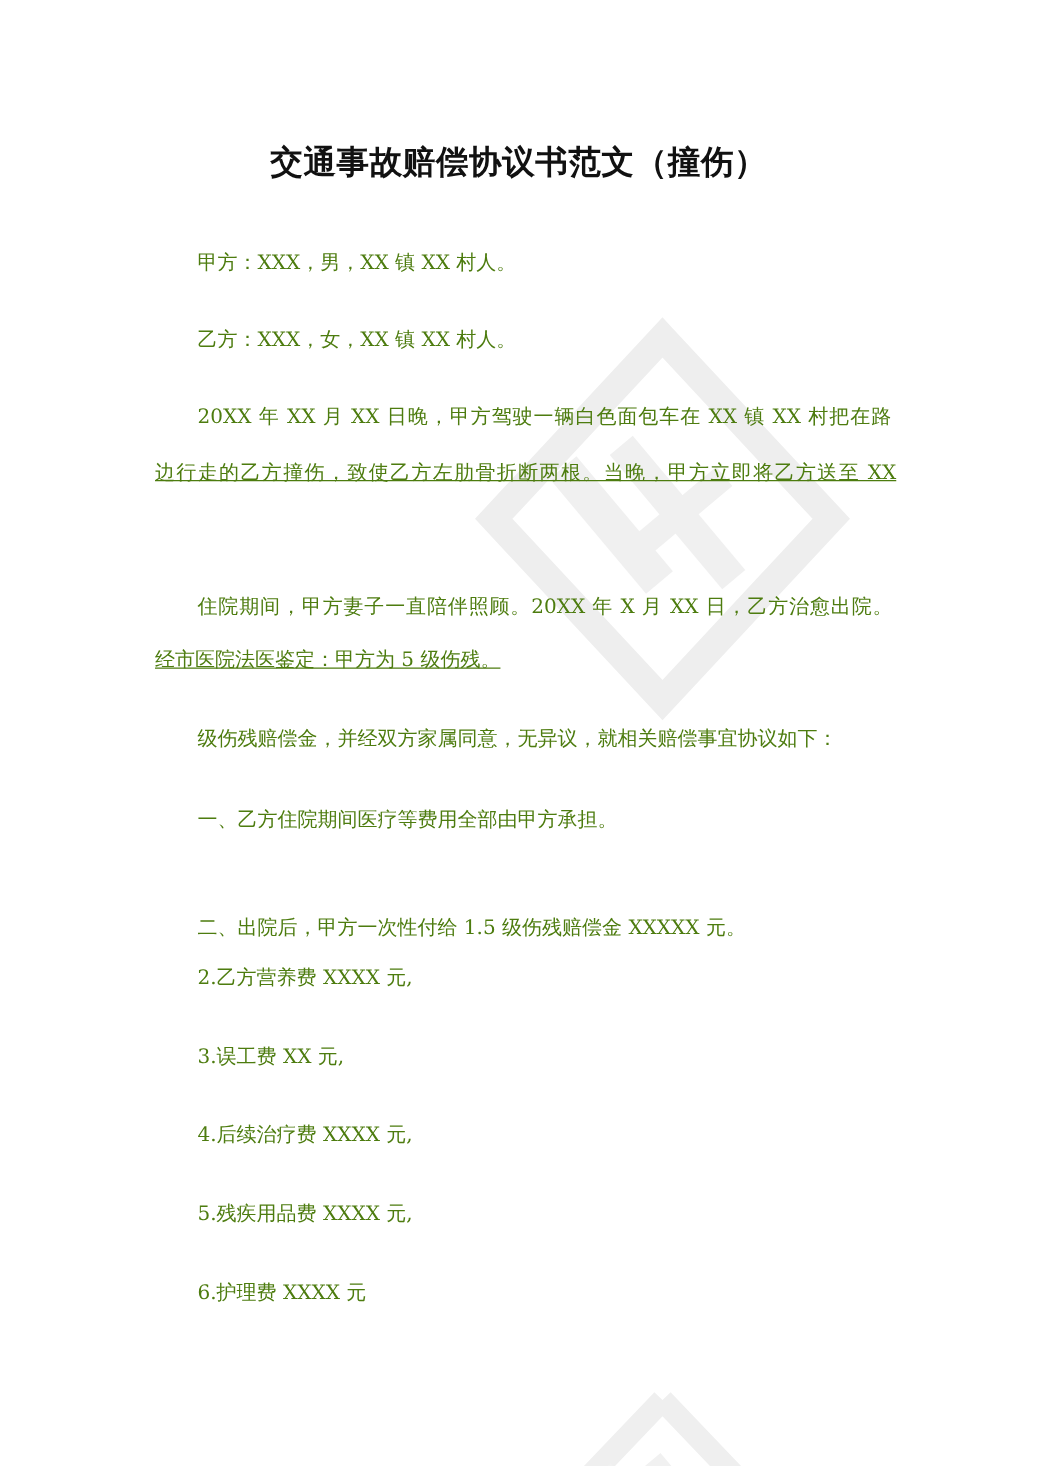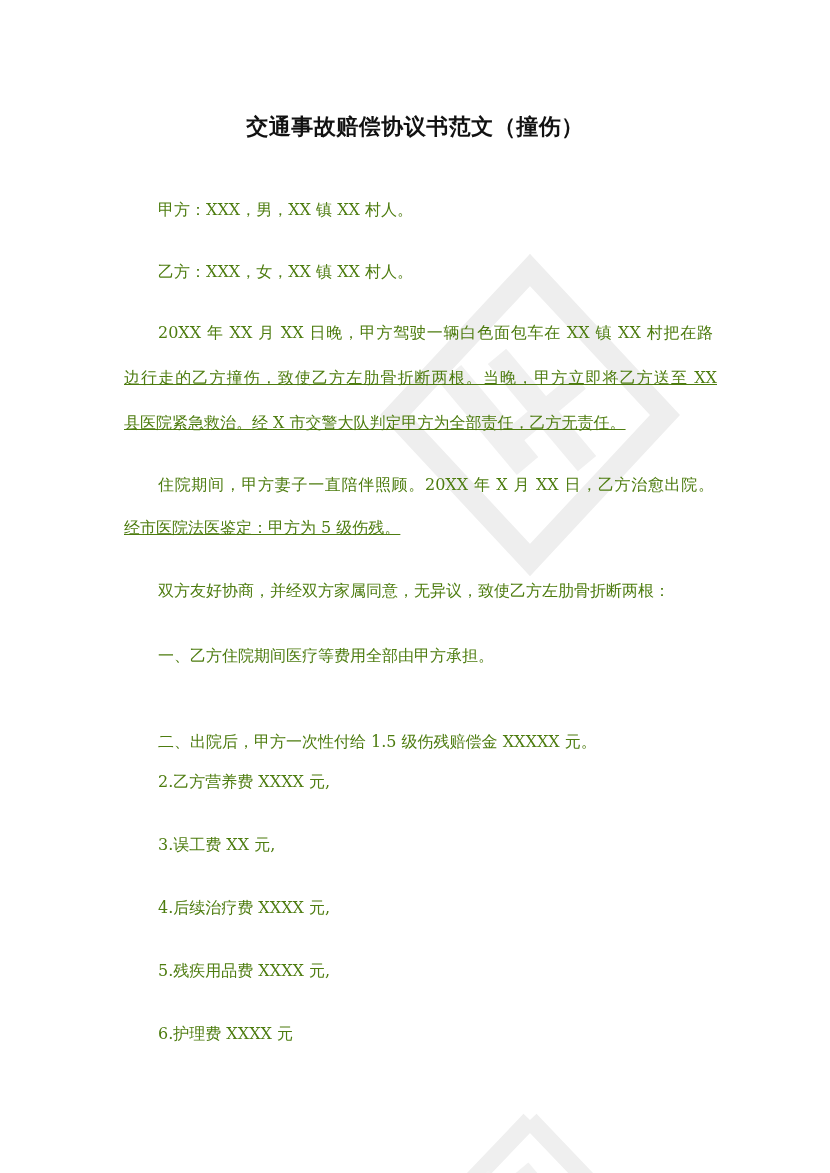--- a/index.html
+++ b/index.html
@@ -30,21 +30,21 @@
     .wm-1 { left: 380px; top: 250px; width: 300px; height: 330px; }
     .wm-2 { left: 420px; top: 1110px; width: 220px; height: 120px; }
     .title {
       position: absolute;
       left: 0;
       width: 830px;
       top: 112px;
       text-align: center;
       font-family: "DejaVu Sans", "Liberation Sans", sans-serif;
       font-weight: bold;
-      font-size: 22px;
+      font-size: 26px;
       letter-spacing: 0.5px;
       color: #111111;
       z-index: 1;
     }
     .line {
       position: absolute;
       font-size: 16px;
       white-space: nowrap;
       color: #4d7c0f;
       z-index: 1;
@@ -84,26 +84,25 @@
     </g>
   </svg>
 
   <div class="title">交通事故赔偿协议书范文（撞伤）</div>
 
   <div class="line indent" style="top:200px;">甲方：XXX，男，XX 镇 XX 村人。</div>
   <div class="line indent" style="top:262px;">乙方：XXX，女，XX 镇 XX 村人。</div>
 
   <div class="line indent" style="top:323px; width:555px; text-align:justify; text-align-last:justify;">20XX 年 XX 月 XX 日晚，甲方驾驶一辆白色面包车在 XX 镇 XX 村把在路</div>
   <div class="line flush justified" style="top:368px;">边行走的乙方撞伤，致使乙方左肋骨折断两根。当晚，甲方立即将乙方送至 XX</div>
-  <div class="line flush" style="top:413px;">县医院紧急救治。经 X 市交警大队判定甲方为全部责任，乙方无责任。</div>
 
   <div class="line indent" style="top:475px; width:556px; text-align:justify; text-align-last:justify;">住院期间，甲方妻子一直陪伴照顾。20XX 年 X 月 XX 日，乙方治愈出院。</div>
   <div class="line flush" style="top:518px;">经市医院法医鉴定：甲方为 5 级伤残。</div>
 
-  <div class="line indent" style="top:581px;">双方友好协商，并经双方家属同意，无异议，致使乙方左肋骨折断两根：</div>
+  <div class="line indent" style="top:581px;">级伤残赔偿金，并经双方家属同意，无异议，就相关赔偿事宜协议如下：</div>
 
   <div class="line indent" style="top:646px;">一、乙方住院期间医疗等费用全部由甲方承担。</div>
   <div class="line indent" style="top:732px;">二、出院后，甲方一次性付给 1.5 级伤残赔偿金 XXXXX 元。</div>
   <div class="line indent" style="top:772px;">2.乙方营养费 XXXX 元,</div>
   <div class="line indent" style="top:835px;">3.误工费 XX 元,</div>
   <div class="line indent" style="top:898px;text-align:center;">4.后续治疗费 XXXX 元,</div>
   <div class="line indent" style="top:961px;">5.残疾用品费 XXXX 元,</div>
   <div class="line indent" style="top:1024px;">6.护理费 XXXX 元</div>
 
 </div>

